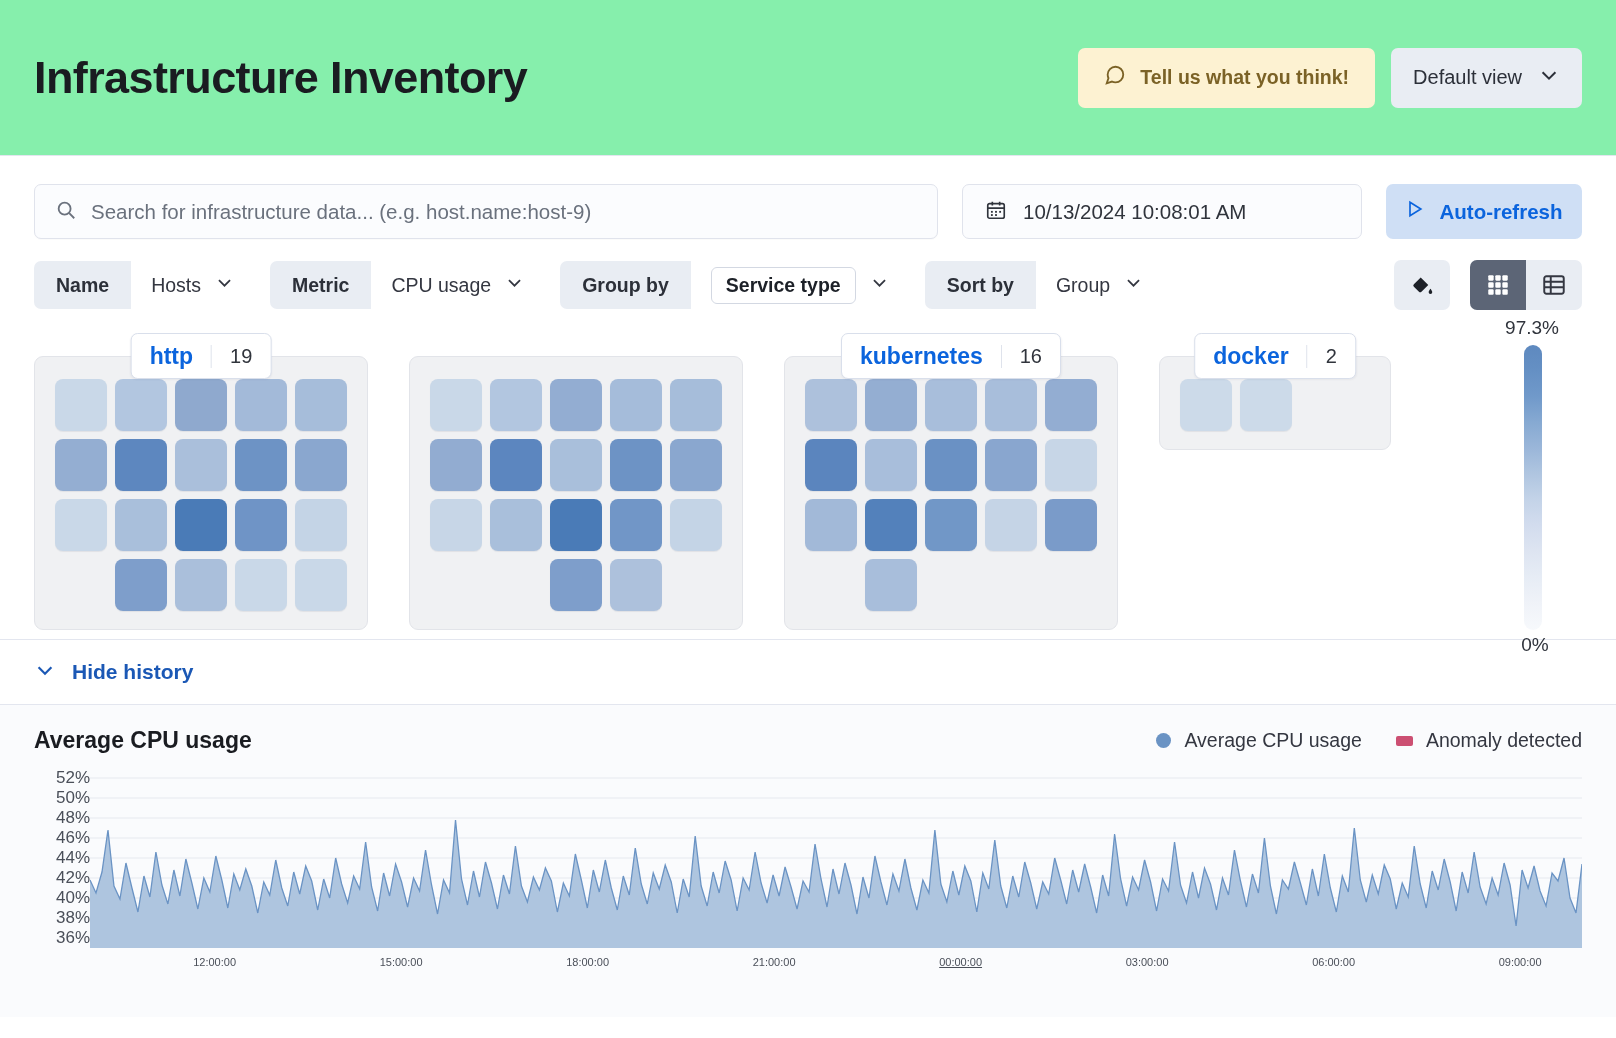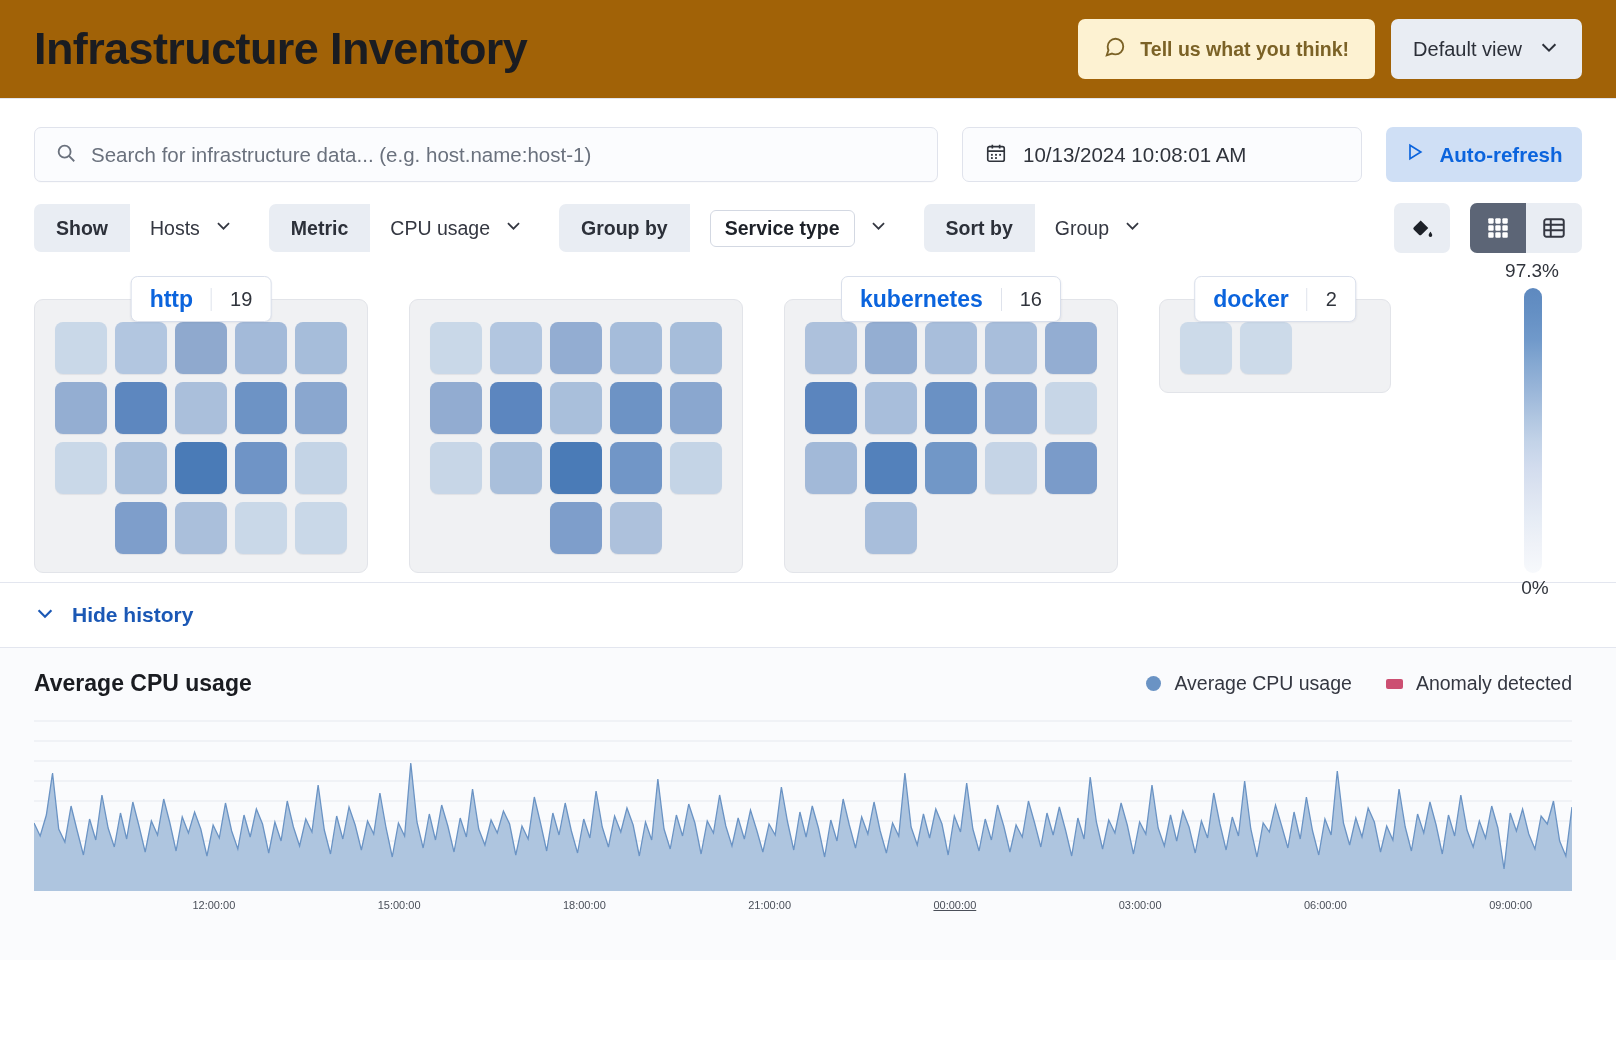--- a/index.html
+++ b/index.html
@@ -7,22 +7,22 @@
   body {
     width: 1616px; height: 1038px;
     font-family: "Liberation Sans", sans-serif;
     background: #ffffff;
     color: #343741;
     overflow: hidden;
   }
 
   
   .page-header {
-    height: 99px;
-    background: #a16207;
+    height: 156px;
+    background: #86efac;
     border-bottom: 1px solid #e3e6ef;
     display: flex;
     align-items: center;
     padding: 0 34px;
     gap: 16px;
   }
   .page-title {
     font-size: 45px;
     font-weight: 700;
     letter-spacing: -0.6px;
@@ -294,21 +294,21 @@
     gap: 16px;
     color: #1b58b5;
     font-size: 21px;
     font-weight: 700;
     cursor: pointer;
   }
 
   
   .chart-section {
     background: #fafbfd;
-    padding: 22px 44px 10px 34px;
+    padding: 22px 34px 10px 34px;
     height: 312px;
   }
   .chart-top {
     display: flex;
     align-items: center;
     margin-bottom: 6px;
   }
   .chart-title {
     font-size: 23px;
     font-weight: 700;
@@ -385,21 +385,21 @@
 
 <div class="toolbar">
   <div class="search-row">
     <div class="search-box">
       <span>
         <svg width="22" height="22" viewBox="0 0 24 24" fill="none" stroke="#6a717d" stroke-width="2">
           <circle cx="10.5" cy="10.5" r="6.5"></circle>
             <path d="M15.5 15.5L21 21"></path>
         </svg>
       </span>
-      <span class="search-placeholder">Search for infrastructure data... (e.g. host.name:host-1)</span>
+      <span class="search-placeholder">Search for infrastructure data... (e.g. host.name:host-9)</span>
     </div>
 
     <div class="date-box">
       <span>
         <svg width="22" height="22" viewBox="0 0 24 24" fill="none" stroke="#30343c" stroke-width="1.8">
           <rect x="3" y="5" width="18" height="16" rx="2"></rect>
             <path d="M3 10h18M8 3v4M16 3v4"></path>
           <rect x="6.5" y="13" width="2" height="2" fill="#30343c" stroke="none"></rect>
           <rect x="11" y="13" width="2" height="2" fill="#30343c" stroke="none"></rect>
           <rect x="15.5" y="13" width="2" height="2" fill="#30343c" stroke="none"></rect>
@@ -415,21 +415,21 @@
         <svg width="20" height="20" viewBox="0 0 24 24" fill="none" stroke="#0b64dd" stroke-width="2">
             <path d="M6 4l13 8-13 8z"></path>
           </svg>
       </span>
       <span>Auto-refresh</span>
     </button>
   </div>
 
   <div class="filter-row">
     <div class="fgroup">
-      <span class="flabel">Show</span>
+      <span class="flabel">Name</span>
       <span class="fvalue">
         <span>Hosts</span>
         <span>
           <svg width="19" height="19" viewBox="0 0 24 24" fill="none" stroke="#343741" stroke-width="2.2">
               <path d="M5 9l7 7 7-7"></path>
             </svg>
         </span>
       </span>
     </div>
 
@@ -631,20 +631,31 @@
         <span>Average CPU usage</span>
       </div>
       <div class="legend-item">
         <span class="sq"></span>
         <span>Anomaly detected</span>
       </div>
     </div>
   </div>
 
   <div class="chart-wrap">
+    <div class="y-axis">
+        <span style="top: 10px;">52%</span>
+        <span style="top: 30px;">50%</span>
+        <span style="top: 50px;">48%</span>
+        <span style="top: 70px;">46%</span>
+        <span style="top: 90px;">44%</span>
+        <span style="top: 110px;">42%</span>
+        <span style="top: 130px;">40%</span>
+        <span style="top: 150px;">38%</span>
+        <span style="top: 170px;">36%</span>
+      </div>
     <div class="plot">
       <svg id="chart-svg" viewBox="0 0 1480 180" preserveAspectRatio="none">
           <line x1="0" x2="1480" y1="10" y2="10" stroke="#e6e9ef" stroke-width="1" vector-effect="non-scaling-stroke"></line>
           <line x1="0" x2="1480" y1="30" y2="30" stroke="#e6e9ef" stroke-width="1" vector-effect="non-scaling-stroke"></line>
           <line x1="0" x2="1480" y1="50" y2="50" stroke="#e6e9ef" stroke-width="1" vector-effect="non-scaling-stroke"></line>
           <line x1="0" x2="1480" y1="69.99999999999999" y2="69.99999999999999" stroke="#e6e9ef" stroke-width="1" vector-effect="non-scaling-stroke"></line>
           <line x1="0" x2="1480" y1="90" y2="90" stroke="#e6e9ef" stroke-width="1" vector-effect="non-scaling-stroke"></line>
           <line x1="0" x2="1480" y1="110" y2="110" stroke="#e6e9ef" stroke-width="1" vector-effect="non-scaling-stroke"></line>
           <line x1="0" x2="1480" y1="130" y2="130" stroke="#e6e9ef" stroke-width="1" vector-effect="non-scaling-stroke"></line>
           <line x1="0" x2="1480" y1="150" y2="150" stroke="#e6e9ef" stroke-width="1" vector-effect="non-scaling-stroke"></line>

